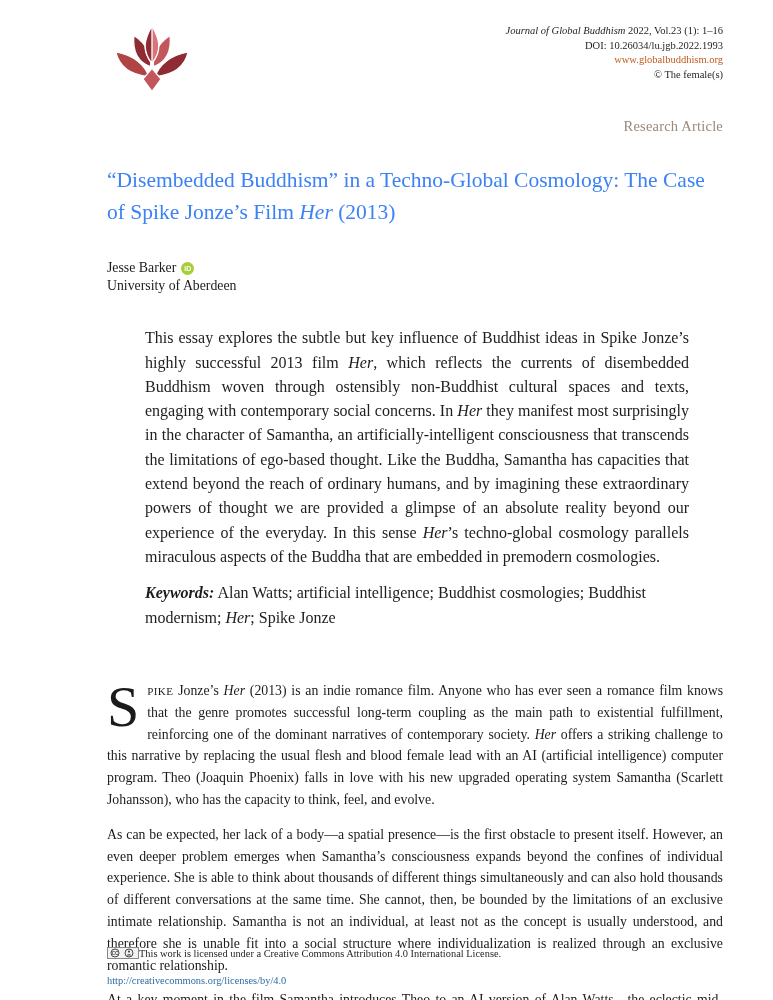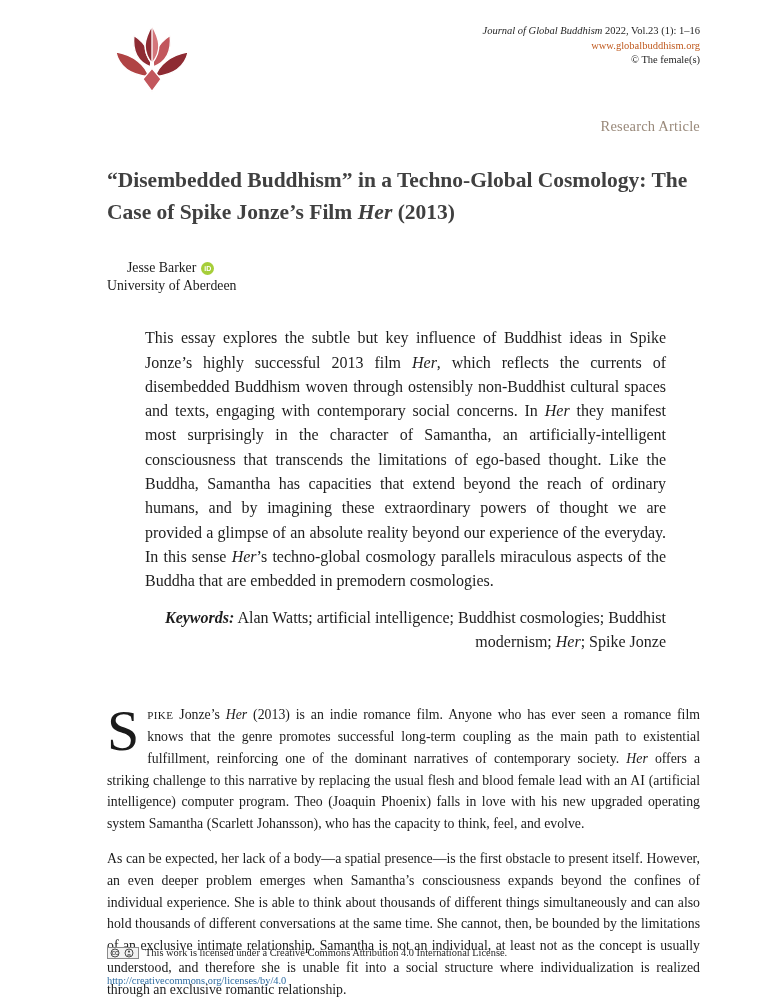--- a/index.html
+++ b/index.html
@@ -2,54 +2,54 @@
 <html><head>
 <meta charset="utf-8">
 <style>
   * { margin:0; padding:0; box-sizing:border-box; }
   html, body { background:#ffffff; }
   body {
     width:773px; height:1000px; overflow:hidden; position:relative;
     font-family:"Liberation Serif","DejaVu Serif",serif;
     color:#1c1c1c;
   }
-  .page { position:absolute; inset:0; padding:24px 73px 0 107px; }
+  .page { position:absolute; inset:0; padding:24px 50px 0 107px; }
 
   
   .header { display:flex; justify-content:space-between; align-items:flex-start; }
   .logo-wrap { width:86px; height:74px; margin-left:2px; }
   .logo-wrap svg { width:100%; height:100%; }
   .pub-info { text-align:right; font-size:10.5px; line-height:1.4; color:#1f1f1f; }
   .site-link { display:block; color:#c05a1f; text-decoration:none; cursor:pointer; }
 
   .article-type { text-align:right; margin-top:20px; font-size:14.5px; color:#99897a; letter-spacing:0.2px; }
 
-  .title { margin-top:30px; font-size:21.5px; font-weight:bold; line-height:1.47; color:#404040; }
+  .title { margin-top:30px; font-size:21.5px; font-weight:normal; line-height:1.47; color:#3b82f6; }
 
   .author-block { margin-top:32px; font-size:13.8px; }
-  .author-line { display:flex; align-items:center;margin-left:20px; }
+  .author-line { display:flex; align-items:center; }
   .orcid {
     display:inline-block; width:13px; height:13px; margin-left:5px;
     background:#a6ce39; color:#fff; border-radius:50%;
     font-size:7px; line-height:13px; text-align:center; font-weight:bold;
     font-family:"Liberation Sans",sans-serif; cursor:pointer;
   }
   .affiliation { margin-top:2px; }
 
   .abstract { margin:32px 34px 0 38px; font-size:16px; line-height:1.52; text-align:justify; color:#1d1d1d; }
-  .keywords { margin-top:12px; text-align:right; }
+  .keywords { margin-top:12px; text-align:left; }
   .kw-label { font-weight:bold; font-style:italic; }
 
   .body-text { margin-top:50px; font-size:13.8px; line-height:1.58; text-align:justify; color:#1b1b1b; }
   .para + .para { margin-top:13px; }
   .dropcap { float:left; font-size:58px; line-height:48px; padding:3px 8px 0 0; }
   .sc { font-size:0.8em; letter-spacing:0.4px; }
 
   .footer { position:absolute; left:107px; bottom:14px; font-size:10.4px; color:#1f1f1f; }
-  .license-line { display:flex; align-items:flex-start; gap:6px; }
+  .license-line { display:flex; align-items:center; gap:0; }
   .cc-badge { display:inline-flex; }
   .license-link { display:block; margin-top:16px; color:#2d6ca2; text-decoration:none; cursor:pointer; }
 
   i { font-style:italic; }
 </style>
 </head>
 <body>
 
 <div class="page">
 
@@ -62,20 +62,21 @@
           <path d="M28 14 C26 34 32 46 48 52 C50 40 44 24 28 14 Z" fill="#8e2b33"></path>
           <path d="M72 14 C74 34 68 46 52 52 C50 40 56 24 72 14 Z" fill="#c2565c"></path>
           <path d="M50 2 C41 18 37 32 50 48 C63 32 59 18 50 2 Z" fill="#d4767b"></path>
           <path d="M50 2 C41 18 37 32 50 48 Z" fill="#8e2b33"></path>
           <path d="M50 54 L61 67 L50 82 L39 67 Z" fill="#c2565c"></path>
         </g>
       </svg>
     </div>
     <div class="pub-info">
       <div><i>Journal of Global Buddhism</i><span> 2022, Vol.23 (1): 1–16</span></div>
+      <div>DOI: 10.26034/lu.jgb.2022.1993</div>
       <a class="site-link">www.globalbuddhism.org</a>
       <div>© The female(s)</div>
     </div>
   </div>
 
   <div class="article-type">Research Article</div>
 
   <h1 class="title"><span>“Disembedded Buddhism” in a Techno-Global Cosmology: The Case of Spike Jonze’s Film </span><i>Her</i><span> (2013)</span></h1>
 
   <div class="author-block">

